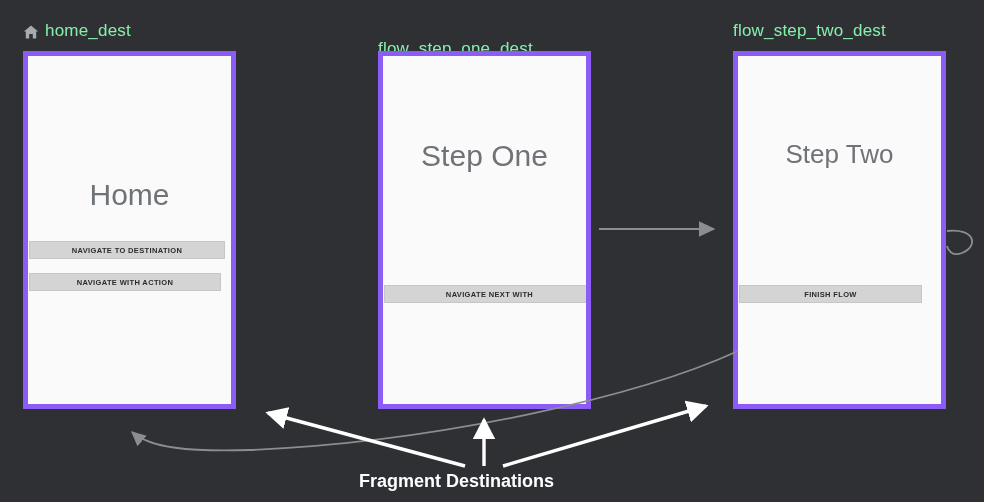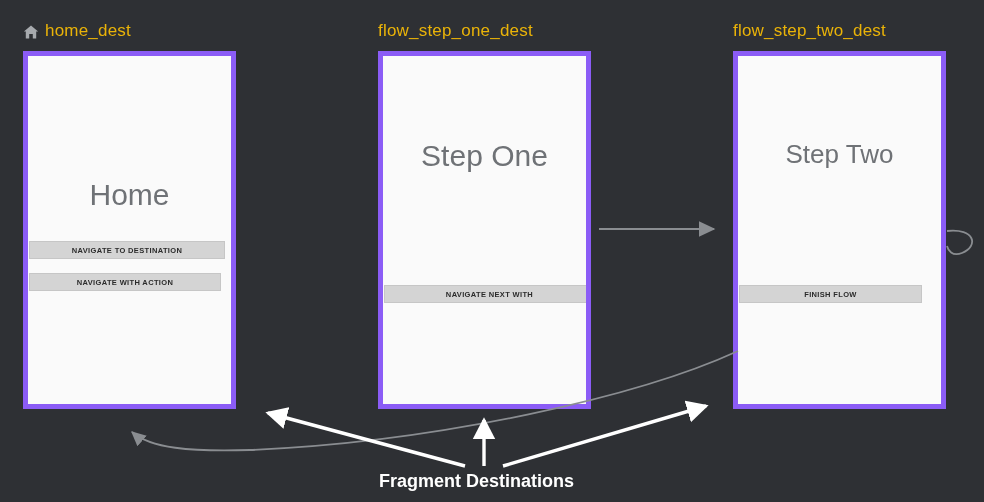--- a/index.html
+++ b/index.html
@@ -11,21 +11,21 @@
     position: relative;
     width: 984px;
     height: 502px;
     background: #2e3034;
     overflow: hidden;
     font-family: "Liberation Sans", sans-serif;
   }
   
   .dest-label {
     position: absolute;
-    color: #eab308;
+    color: #86efac;
     font-size: 17px;
     letter-spacing: 0.2px;
     white-space: nowrap;
     display: flex;
     align-items: center;
     gap: 6px;
     text-align: right;
   }
   .home-icon {
     display: inline-block;
@@ -91,21 +91,21 @@
 
   <div class="dest-label" style="left:23px; top:21px;">
     <span class="home-icon">
       <svg width="16" height="16" viewBox="0 0 16 16">
         <path d="M8 1.6 L0.9 7.4 L2.8 7.4 L2.8 14.4 L6.2 14.4 L6.2 10.1 L9.8 10.1 L9.8 14.4 L13.2 14.4 L13.2 7.4 L15.1 7.4 Z" fill="#a7aaae"></path>
       </svg>
     </span>
     <span>home_dest</span>
   </div>
 
-  <div class="dest-label" style="left:378px; top:21px;">
+  <div class="dest-label" style="left:378px; top:39px;">
     <span>flow_step_one_dest</span>
   </div>
 
   <div class="dest-label" style="left:733px; top:21px;">
     <span>flow_step_two_dest</span>
   </div>
 
   <div class="card" style="left:23px; top:51px; width:213px; height:358px;">
     <div class="card-title" style="top:122px; font-size:30px;">Home</div>
     <div class="btn" style="left:1px; top:185px; width:196px;">NAVIGATE TO DESTINATION</div>
@@ -150,15 +150,15 @@
       <line x1="465" y1="466" x2="268" y2="413" stroke="#ffffff" stroke-width="3.4" marker-end="url(#whitehead)"></line>
     </g>
     <g>
       <line x1="484" y1="466" x2="484" y2="420" stroke="#ffffff" stroke-width="3.4" marker-end="url(#whitehead)"></line>
     </g>
     <g>
       <line x1="503" y1="466" x2="706" y2="406" stroke="#ffffff" stroke-width="3.4" marker-end="url(#whitehead)"></line>
     </g>
   </svg>
 
-  <div class="annot-text" style="left:359px; top:471px;margin-left:20px;">Fragment Destinations</div>
+  <div class="annot-text" style="left:359px; top:471px;">Fragment Destinations</div>
 
 </div>
 
 </body></html>

